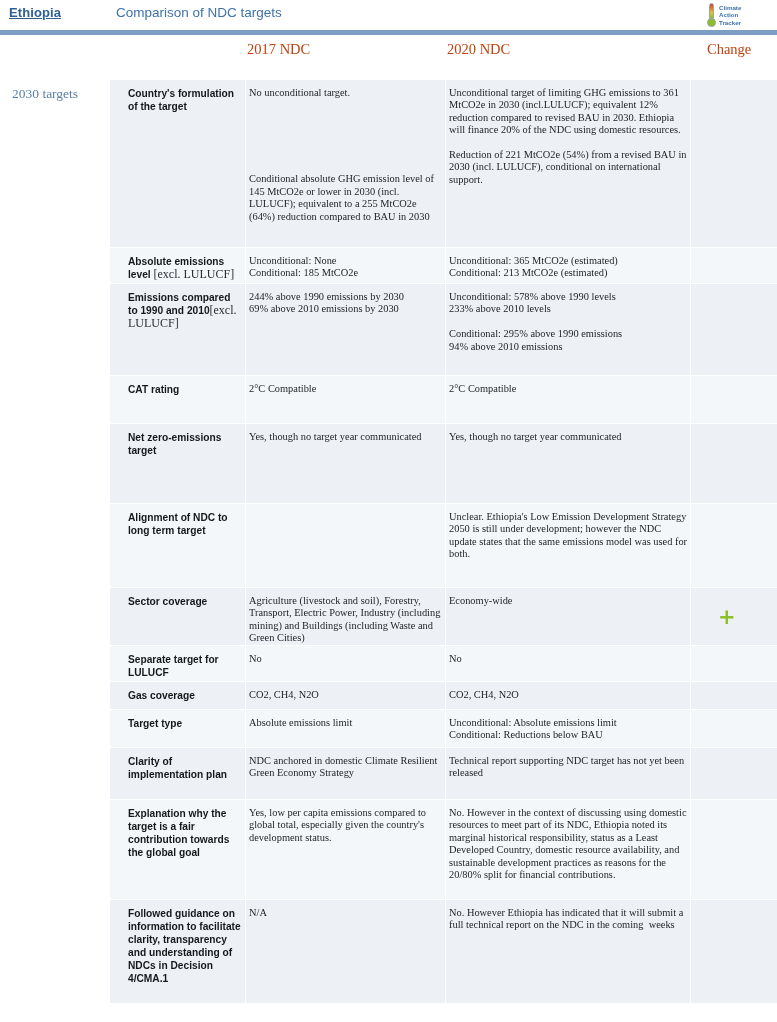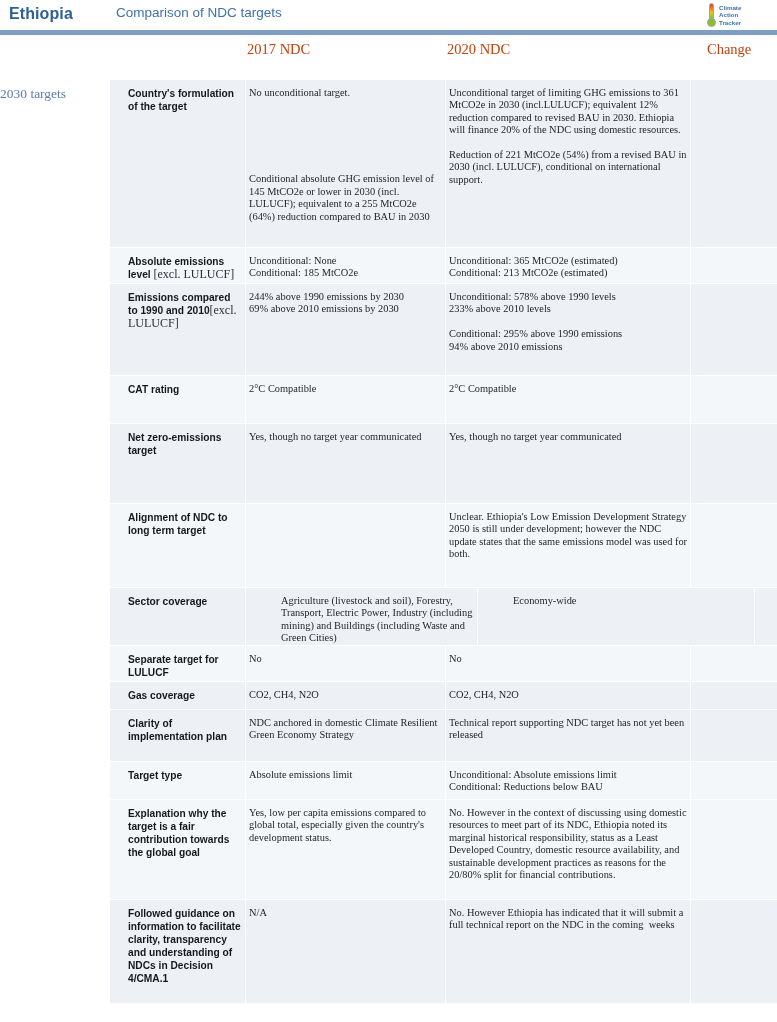--- a/index.html
+++ b/index.html
@@ -16,24 +16,25 @@
   
   .header {
     position: relative;
     height: 30px;
     display: flex;
     align-items: center;
   }
   .hdr-country {
     position: absolute;
     left: 9px; top: 5px;
-    font-size: 16px;
+    font-size: 13px;
     font-weight: bold;
     color: #2e5f97;
     letter-spacing: .1px;
+    text-decoration: underline;
   }
   .hdr-title {
     position: absolute;
     left: 116px; top: 5px;
     font-size: 13.5px;
     color: #3f72ab;
     font-weight: normal;
   }
   .logo {
     position: absolute;
@@ -86,21 +87,21 @@
     font-size: 14.5px;
     color: #c2410c;
   }
   .ch-2017 { left: 247px; }
   .ch-2020 { left: 447px; }
   .ch-change { left: 707px; }
 
   
   .sidelabel {
     position: absolute;
-    left: 0;
+    left: 12px;
     top: 86px;
     font-family: "Liberation Serif", serif;
     font-size: 13.5px;
     color: #5b7fab;
   }
 
   
   .table {
     position: absolute;
     left: 110px;
@@ -235,53 +236,53 @@
         <div class="c-2017">Yes, though no target year communicated</div>
         <div class="c-2020">Yes, though no target year communicated</div>
         <div class="c-change"></div>
       </div>
       <div class="row base" style="height: 84px;">
         <div class="c-label" style="white-space: normal;">Alignment of NDC to long term target</div>
         <div class="c-2017"></div>
         <div class="c-2020">Unclear. Ethiopia's Low Emission Development Strategy 2050 is still under development; however the NDC update states that the same emissions model was used for both.</div>
         <div class="c-change"></div>
       </div>
-      <div class="row alt" style="height: 58px; gap: 32px;">
+      <div class="row alt" style="height: 58px;">
         <div class="c-label" style="white-space: normal;">Sector coverage</div>
         <div class="c-2017">Agriculture (livestock and soil), Forestry, Transport, Electric Power, Industry (including mining) and Buildings (including Waste and Green Cities)</div>
         <div class="c-2020">Economy-wide</div>
         <div class="c-change">
           <span class="plus" style="color: rgb(140, 190, 42);">+</span>
         </div>
       </div>
       <div class="row base" style="height: 36px;">
         <div class="c-label" style="white-space: normal;">Separate target for LULUCF</div>
         <div class="c-2017">No</div>
         <div class="c-2020">No</div>
         <div class="c-change"></div>
       </div>
       <div class="row alt" style="height: 28px;">
         <div class="c-label" style="white-space: normal;">Gas coverage</div>
         <div class="c-2017">CO2, CH4, N2O</div>
         <div class="c-2020">CO2, CH4, N2O</div>
         <div class="c-change"></div>
       </div>
-      <div class="row alt" style="height: 52px;">
-        <div class="c-label" style="white-space: normal;">Clarity of implementation plan</div>
-        <div class="c-2017">NDC anchored in domestic Climate Resilient Green Economy Strategy</div>
-        <div class="c-2020">Technical report supporting NDC target has not yet been released</div>
-        <div class="c-change"></div>
-      </div>
       <div class="row base" style="height: 38px;">
         <div class="c-label" style="white-space: normal;">Target type</div>
         <div class="c-2017">Absolute emissions limit</div>
         <div class="c-2020">Unconditional: Absolute emissions limit
 Conditional: Reductions below BAU</div>
         <div class="c-change"></div>
       </div>
+      <div class="row alt" style="height: 52px;">
+        <div class="c-label" style="white-space: normal;">Clarity of implementation plan</div>
+        <div class="c-2017">NDC anchored in domestic Climate Resilient Green Economy Strategy</div>
+        <div class="c-2020">Technical report supporting NDC target has not yet been released</div>
+        <div class="c-change"></div>
+      </div>
       <div class="row base" style="height: 100px;">
         <div class="c-label" style="white-space: normal;">Explanation why the target is a fair contribution towards the global goal</div>
         <div class="c-2017">Yes, low per capita emissions compared to global total, especially given the country's development status.</div>
         <div class="c-2020">No. However in the context of discussing using domestic resources to meet part of its NDC, Ethiopia noted its marginal historical responsibility, status as a Least Developed Country, domestic resource availability, and sustainable development practices as reasons for the 20/80% split for financial contributions.</div>
         <div class="c-change"></div>
       </div>
       <div class="row alt" style="height: 104px;">
         <div class="c-label" style="white-space: normal;">Followed guidance on information to facilitate clarity, transparency and understanding of NDCs in Decision 4/CMA.1</div>
         <div class="c-2017">N/A</div>
         <div class="c-2020">No. However Ethiopia has indicated that it will submit a full technical report on the NDC in the coming  weeks</div>

